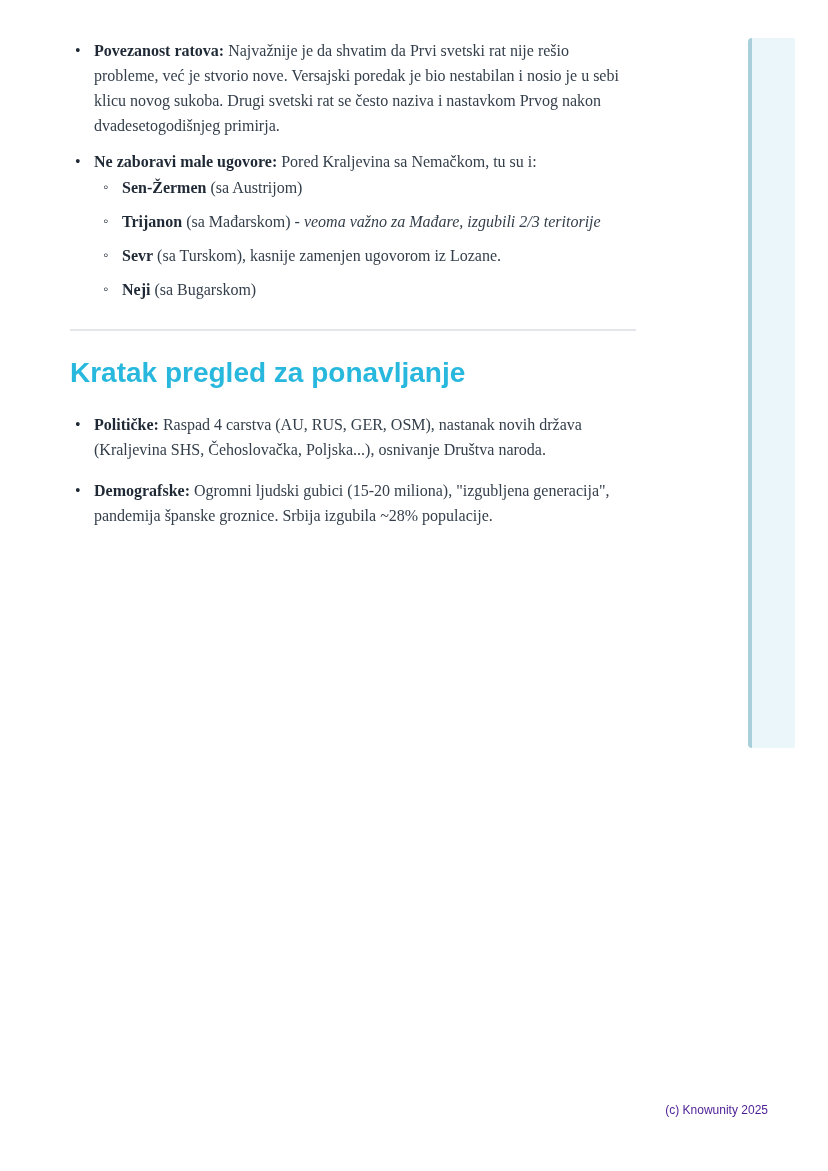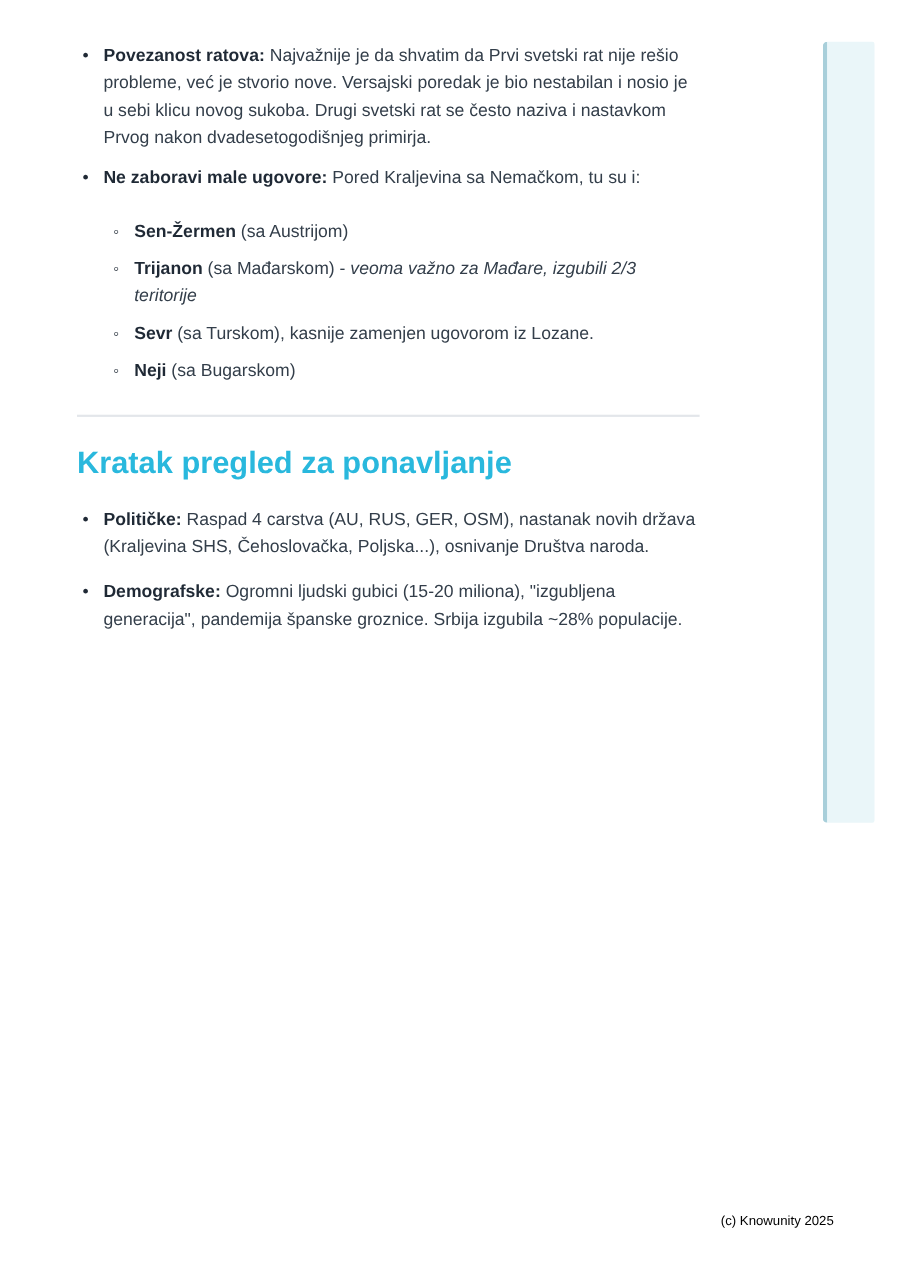--- a/index.html
+++ b/index.html
@@ -26,31 +26,32 @@
     margin: 0;
     padding: 0;
     list-style: none;
   }
   .l1 > li {
     position: relative;
     padding-left: 24px;
     font-size: 16px;
     line-height: 25px;
     margin-bottom: 11px;
+    font-family: Liberation Serif, serif;
   }
   .l1 > li::before {
     content: "•";
     position: absolute;
     left: 5px;
     top: 0;
     color: #1f2935;
     font-size: 16px;
   }
   .l2 {
-    margin-top: 24px;
+    margin-top: 1px;
   }
   .l2 > li {
     position: relative;
     padding-left: 28px;
     font-size: 16px;
     line-height: 25px;
     margin-bottom: 9px;
   }
   .l2 > li::before {
     content: "◦";
@@ -87,25 +88,25 @@
     left: 748px;
     top: 38px;
     width: 43px;
     height: 710px;
     background: #eaf6f9;
     border-left: 4px solid #a8cfda;
     border-radius: 4px 2px 2px 4px;
   }
   .footer {
     position: absolute;
-    right: 70px;
+    right: 60px;
     top: 1103px;
     font-size: 12px;
     line-height: 14px;
-    color: #000000;
+    color: #4c1d95;
   }
 </style>
 </head>
 <body>
 
 <div class="page">
   <div class="content">
 
     <ul class="l1">
       <li>

